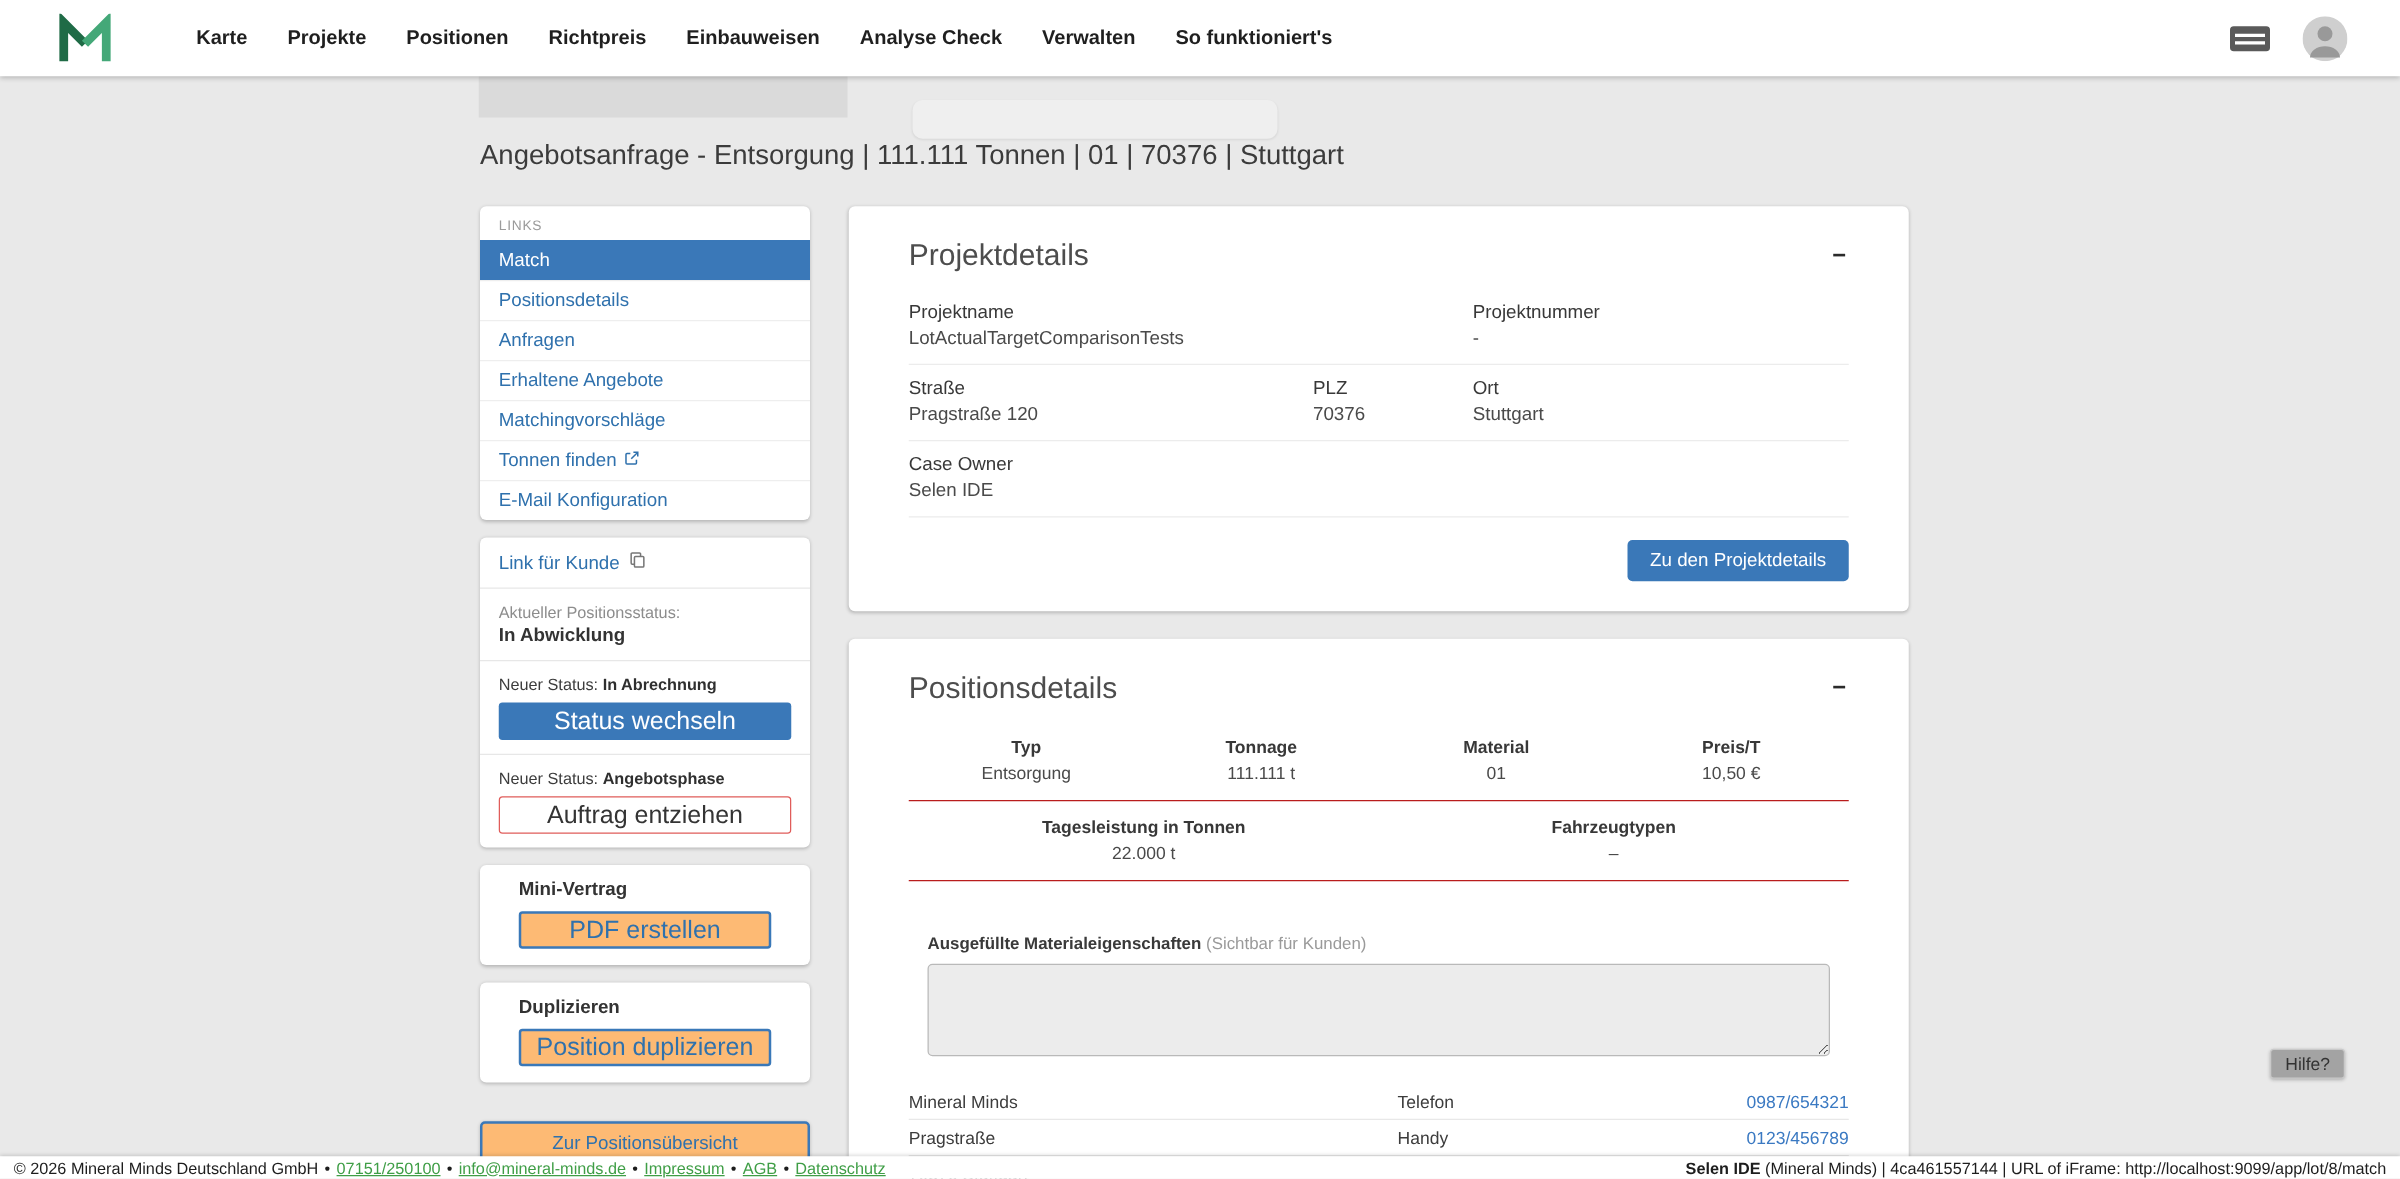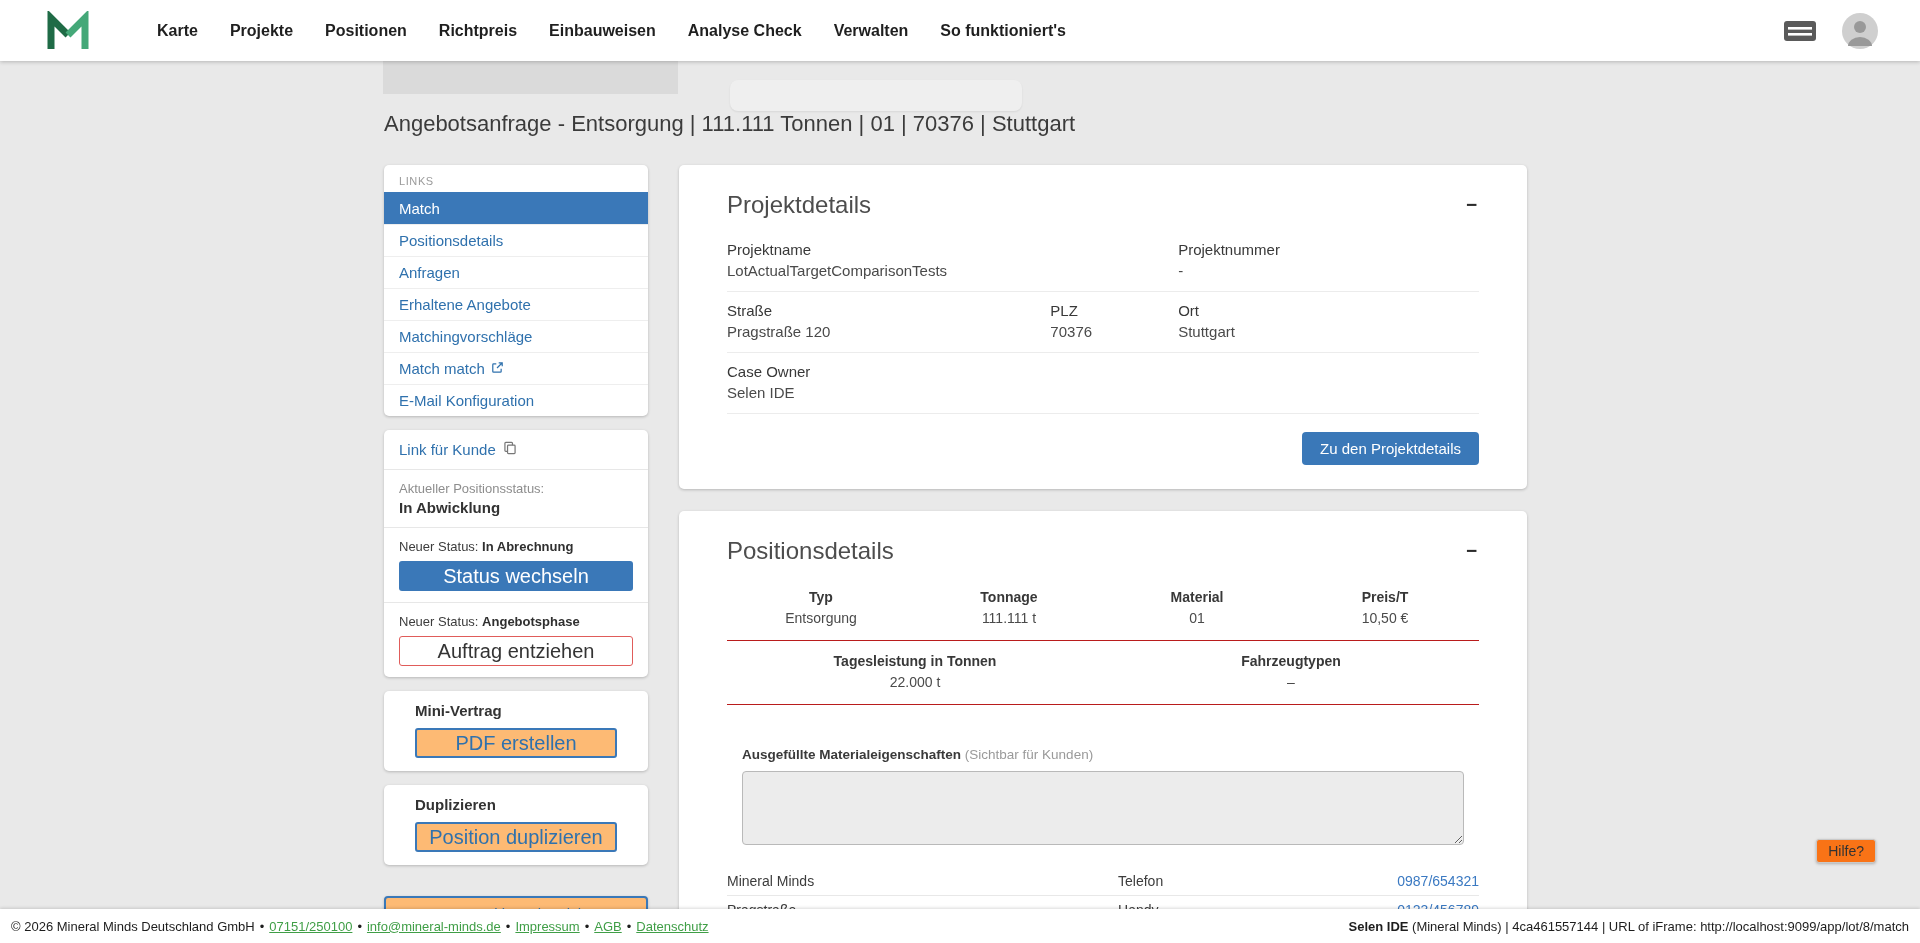--- a/index.html
+++ b/index.html
@@ -79,24 +79,24 @@
   .props-textarea { display:block; margin:0 15px; width:calc(100% - 30px); height:74px;
                     background:#ececec; border:1px solid #b9b9b9; border-radius:4px; resize:vertical;
                     font-family:inherit; font-size:14px; padding:6px 8px; color:#444; }
 
   .contact-table { margin-top:22px; }
   .crow { display:grid; grid-template-columns:52% 1fr auto; align-items:center;
           padding:6px 0; border-bottom:1px solid #e8e8e8; font-size:14px; color:#3c3c3c; }
   .crow .cval { color:#3a79c2; cursor:pointer; }
 
   
-  .help-btn { position:fixed; right:44px; bottom:80px; background:#f97316; border:1px solid #c9c9c9;
+  .help-btn { position:fixed; right:44px; bottom:80px; background:#a3a3a3; border:1px solid #c9c9c9;
               border-radius:3px; padding:3px 11px; font-size:14px; color:#333; cursor:pointer;
               box-shadow:0 1px 3px rgba(0,0,0,.25); z-index:60; font-family:inherit; }
-  .footer { position:fixed; left:0; bottom:0; width:1920px; height:34px; background:#fff;
+  .footer { position:fixed; left:0; bottom:0; width:1920px; height:18px; background:#fff;
             box-shadow:0 -1px 3px rgba(0,0,0,.15); display:flex; align-items:center;
             justify-content:space-between; padding:0 11px; font-size:13px; color:#1d1d1d; z-index:55; }
   .footer-left { display:flex; align-items:center; gap:5px; white-space:nowrap; }
   .green-link { color:#3f9e46; text-decoration:underline; cursor:pointer; }
   .footer-right { white-space:nowrap; }
   .footer-right b { font-weight:bold; }
 </style>
 </head>
 <body>
 
@@ -146,21 +146,21 @@
     <aside class="sidebar">
 
       <div class="card">
         <div class="side-nav-header">LINKS</div>
         <div class="side-item active">Match</div>
         <div class="side-item">Positionsdetails</div>
         <div class="side-item">Anfragen</div>
         <div class="side-item">Erhaltene Angebote</div>
         <div class="side-item">Matchingvorschläge</div>
         <div class="side-item">
-          <span>Match match</span>
+          <span>Tonnen finden</span>
           <span>
             <svg width="13" height="13" viewBox="0 0 16 16">
               <path d="M6.5 3.5H3.2c-.6 0-1 .4-1 1v8.3c0 .6.4 1 1 1h8.3c.6 0 1-.4 1-1V9.5" fill="none" stroke="#2f71ad" stroke-width="1.5"></path>
               <path d="M9.5 2.2h4.3v4.3 M13.6 2.4 L7.4 8.6" fill="none" stroke="#2f71ad" stroke-width="1.5"></path>
             </svg>
           </span>
         </div>
         <div class="side-item">E-Mail Konfiguration</div>
       </div>
 

